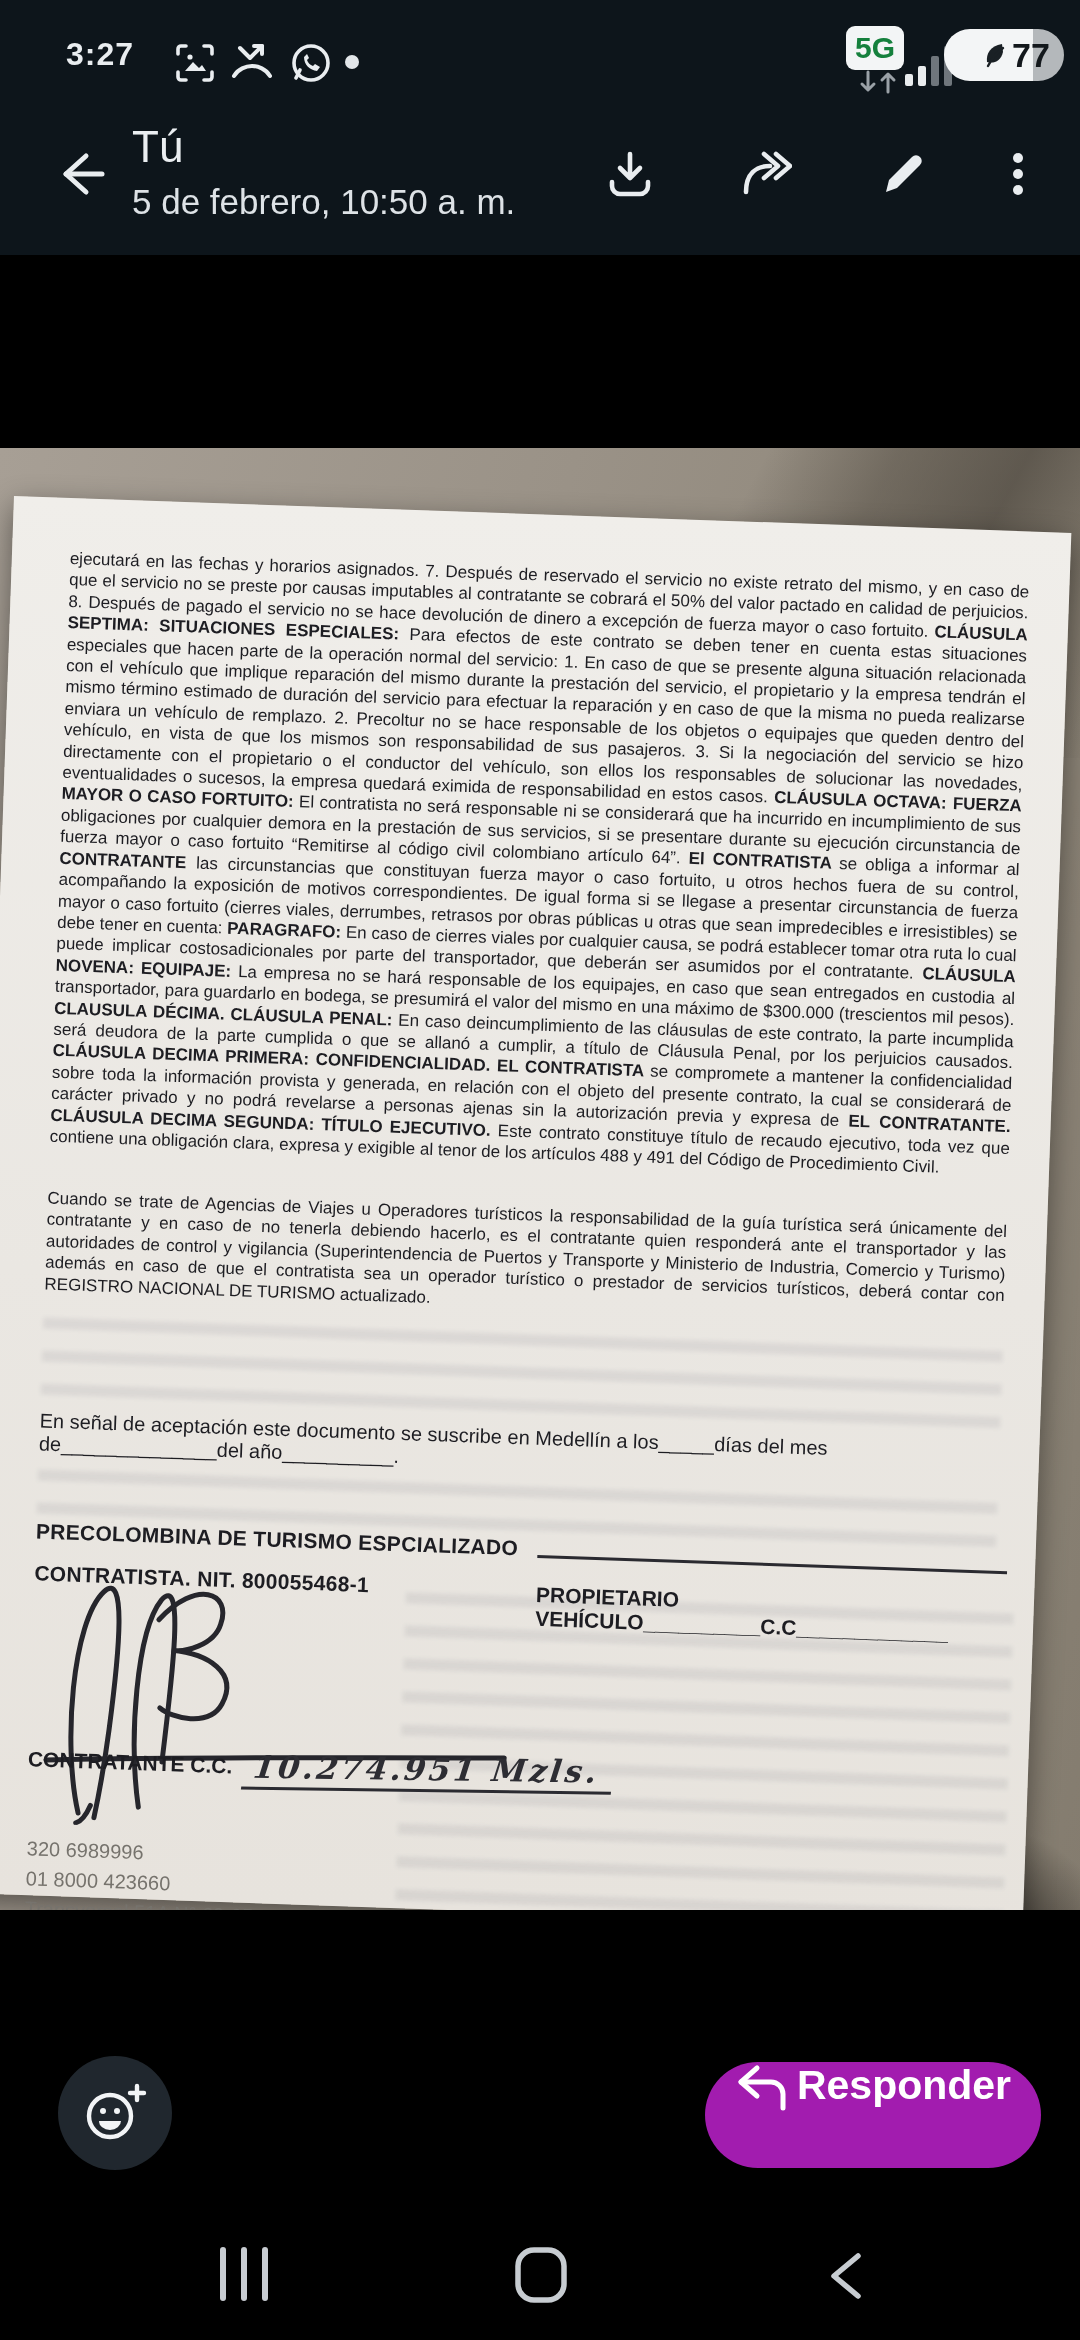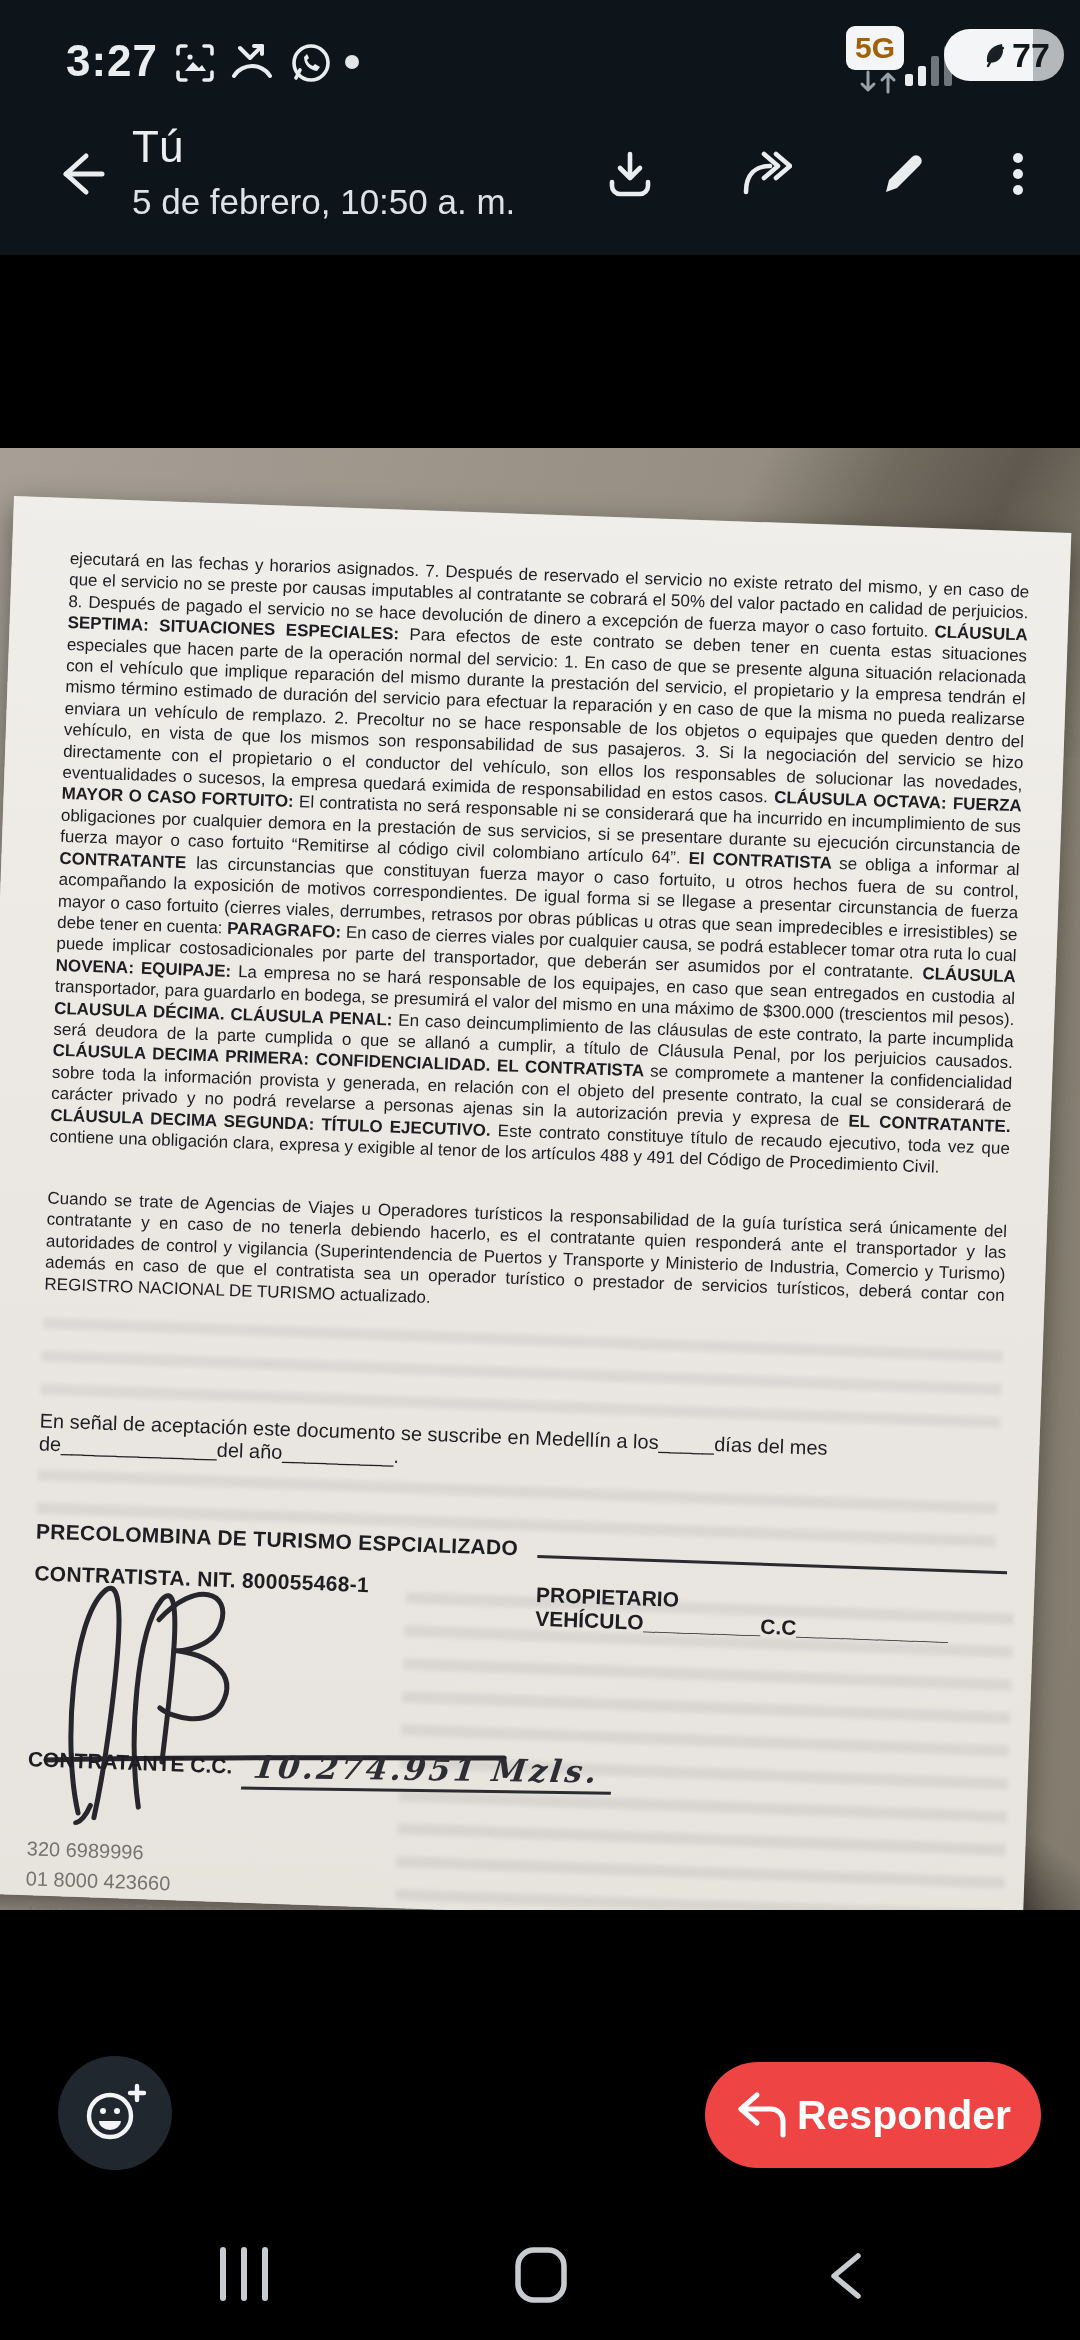--- a/index.html
+++ b/index.html
@@ -2,24 +2,24 @@
 <html><head>
 <meta charset="utf-8">
 <style>
   html,body{margin:0;padding:0;background:#000;}
   .screen{position:relative;width:1080px;height:2340px;background:#000;overflow:hidden;
           font-family:"Liberation Sans",sans-serif;-webkit-font-smoothing:antialiased;}
   .abs{position:absolute;}
 
   
   .chrome{position:absolute;left:0;top:0;width:1080px;height:255px;background:#0d151b;}
-  .sb-time{position:absolute;left:66px;top:36px;font-size:44px;font-weight:700;color:#e9edf0;letter-spacing:1px;}
+  .sb-time{position:absolute;left:66px;top:36px;font-size:32px;font-weight:700;color:#e9edf0;letter-spacing:1px;}
   .sb-ico{position:absolute;top:40px;}
   .badge5g{position:absolute;left:846px;top:26px;width:58px;height:44px;background:#f3f5f6;border-radius:9px;
-           display:flex;align-items:center;justify-content:center;font-size:30px;font-weight:700;color:#a16207;}
+           display:flex;align-items:center;justify-content:center;font-size:30px;font-weight:700;color:#15803d;}
   .updown{position:absolute;left:852px;top:70px;}
   .sigbars{position:absolute;left:905px;top:36px;width:50px;height:52px;}
   .battery{position:absolute;left:944px;top:29px;width:96px;height:52px;border-radius:26px;
            background:linear-gradient(90deg,#f3f5f6 0 74%,#b4b8bb 74% 100%);
            display:flex;align-items:center;justify-content:center;gap:4px;padding-left:24px;}
   .battery span{font-size:34px;font-weight:700;color:#13181c;}
 
   .hdr-back{position:absolute;left:52px;top:146px;width:56px;height:56px;}
   .hdr-title{position:absolute;left:132px;top:122px;font-size:44px;color:#eaeef1;}
   .hdr-sub{position:absolute;left:132px;top:182px;font-size:35px;color:#dde2e6;}
@@ -49,21 +49,21 @@
              transform:skewX(-6deg) rotate(-1.2deg);color:#2d2d33;border-bottom:3px solid #2b2b31;
              padding:0 14px 2px 10px;margin-left:6px;letter-spacing:3px;}
   .doc-footer{left:60px;top:1336px;font-size:20px;color:#76736d;line-height:1.5;}
   .bleed{position:absolute;filter:blur(2px);opacity:.8;
          background:repeating-linear-gradient(to bottom,rgba(0,0,0,0) 0 22px,rgba(104,102,114,.14) 22px 33px);}
 
   
   .react-btn{position:absolute;left:58px;top:2056px;width:114px;height:114px;border-radius:50%;
              background:#20272e;display:flex;align-items:center;justify-content:center;}
   .reply-btn{position:absolute;left:705px;top:2062px;width:336px;height:106px;border-radius:53px;
-             background:#ef4444;display:flex;align-items:center;justify-content:center;gap:6px;}
+             background:#a21caf;display:flex;justify-content:center;gap:6px;}
   .reply-btn span{color:#fff;font-size:41px;font-weight:600;}
 
   
   .nav-ic{position:absolute;top:2246px;}
 </style>
 </head>
 <body>
 
 <div class="screen">
 

